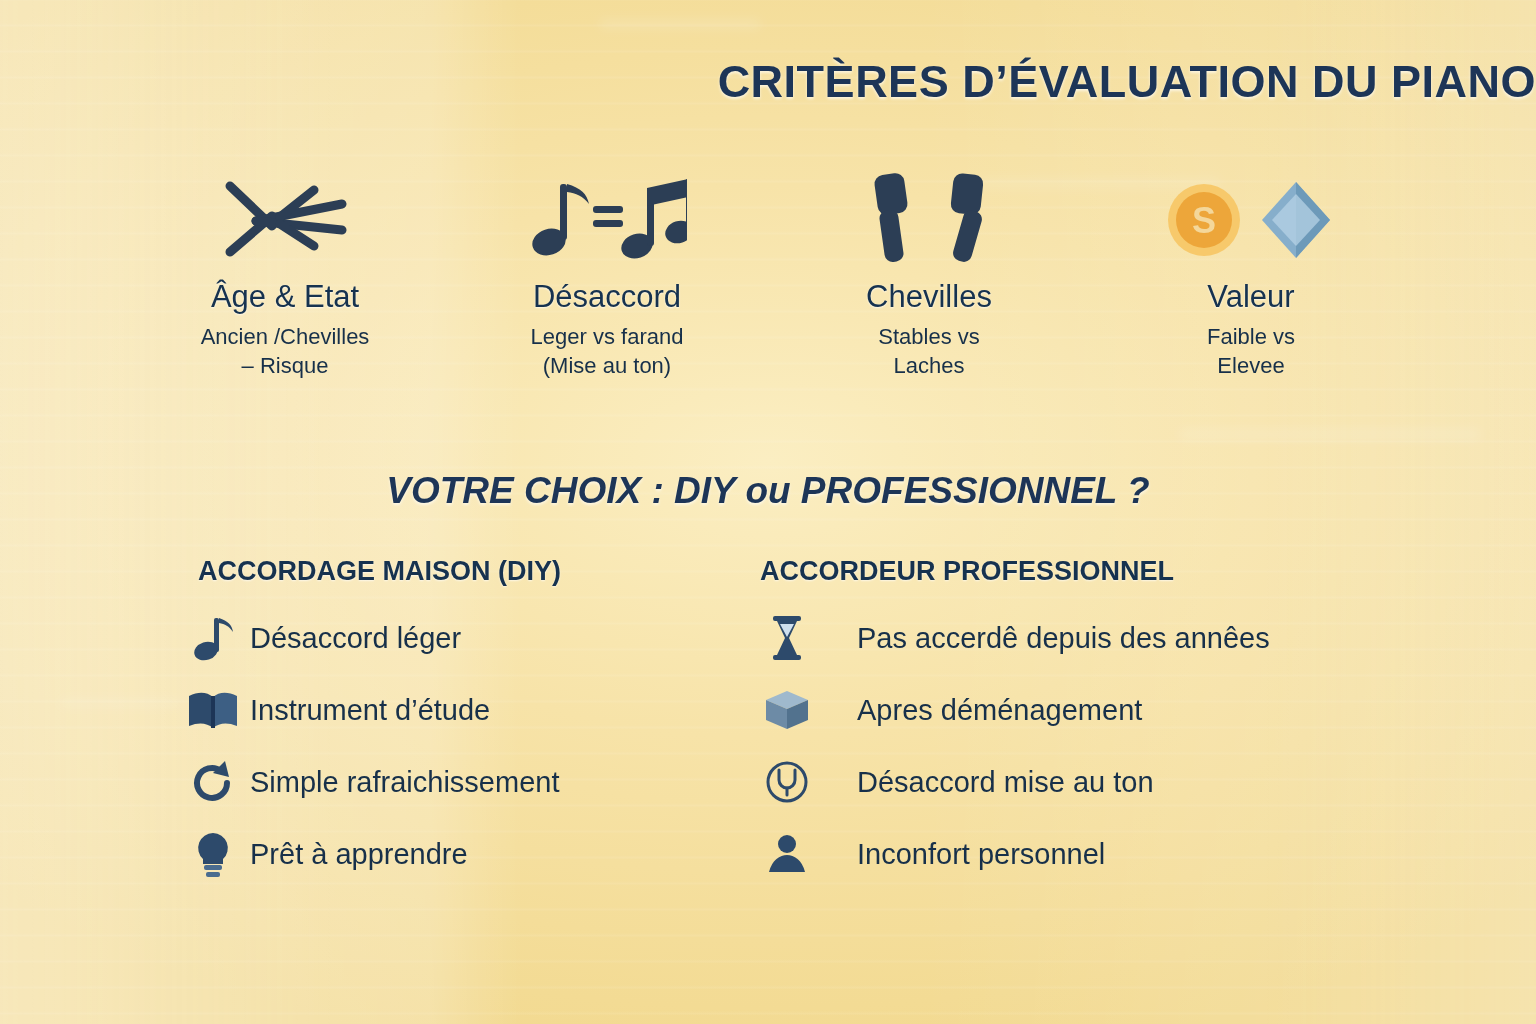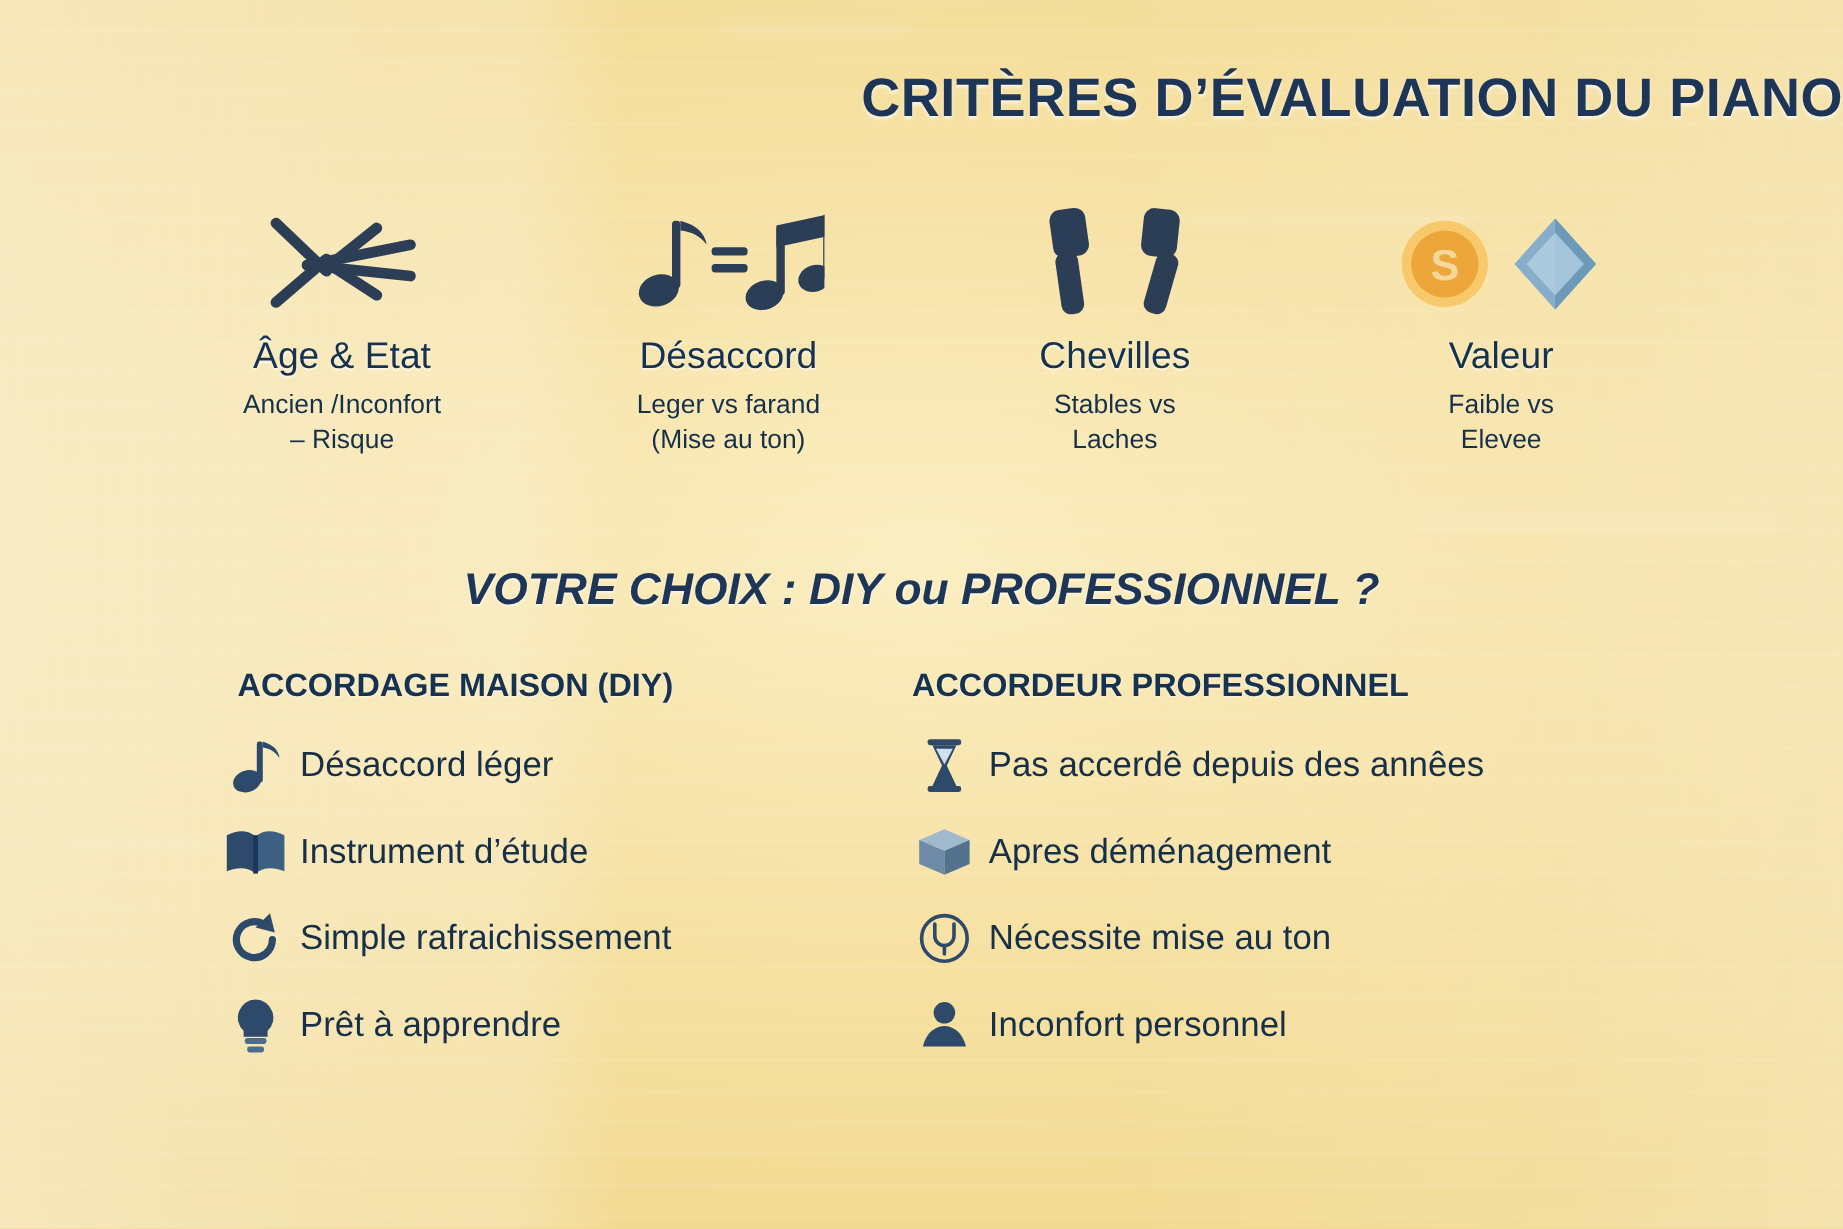--- a/index.html
+++ b/index.html
@@ -156,21 +156,21 @@
     display: flex;
     align-items: center;
     justify-content: center;
   }
   .item-label {
     font-size: 29px;
     color: #17304a;
     white-space: nowrap;
   }
   .col-diy .item { padding-left: 56px; }
-  .col-pro .item { padding-left: 0px; }
+  .col-pro .item { padding-left: 0px; gap: 33px; }
 
   svg { display: block; }
 </style>
 </head>
 <body>
 
 <div class="bg">
   <div class="streaks"></div>
   <div class="streaks2"></div>
   <div class="blotch" style="left:600px;top:20px;width:160px;height:8px;"></div>
@@ -193,21 +193,21 @@
             <line x1="20" y1="82" x2="62" y2="46"></line>
             <line x1="46" y1="51" x2="132" y2="34"></line>
             <line x1="46" y1="51" x2="132" y2="60"></line>
             <line x1="70" y1="47" x2="104" y2="20"></line>
             <line x1="70" y1="54" x2="104" y2="76"></line>
           </g>
         </svg>
       </div>
       <div class="crit-title">Âge &amp; Etat</div>
       <div class="crit-sub">
-        <div>Ancien /Inconfort</div>
+        <div>Ancien /Chevilles</div>
         <div>– Risque</div>
       </div>
     </div>
 
     <div class="crit">
       <div class="crit-icon">
         <svg width="160" height="100" viewBox="0 0 160 100">
           <g fill="#2c3e55">
             <ellipse cx="22" cy="72" rx="17" ry="13" transform="rotate(-18 22 72)"></ellipse>
             <rect x="33" y="14" width="7" height="56" rx="3"></rect>
@@ -350,21 +350,21 @@
       <div class="item">
         <span class="item-icon">
           <svg width="46" height="46" viewBox="0 0 46 46">
             <circle cx="23" cy="23" r="19" fill="none" stroke="#2d4a6b" stroke-width="3"></circle>
             <g stroke="#2d4a6b" stroke-width="3" stroke-linecap="round" fill="none">
               <path d="M15 11 L15 21 a8 8 0 0 0 16 0 L31 11"></path>
               <line x1="23" y1="29" x2="23" y2="36"></line>
             </g>
           </svg>
         </span>
-        <span class="item-label">Nécessite mise au ton</span>
+        <span class="item-label">Désaccord mise au ton</span>
       </div>
 
       <div class="item">
         <span class="item-icon">
           <svg width="46" height="44" viewBox="0 0 46 44">
             <circle cx="23" cy="12" r="9" fill="#2d4a6b"></circle>
             <path d="M5 40 C8 28 16 23 23 23 C30 23 38 28 41 40 z" fill="#2d4a6b"></path>
           </svg>
         </span>
         <span class="item-label">Inconfort personnel</span>

